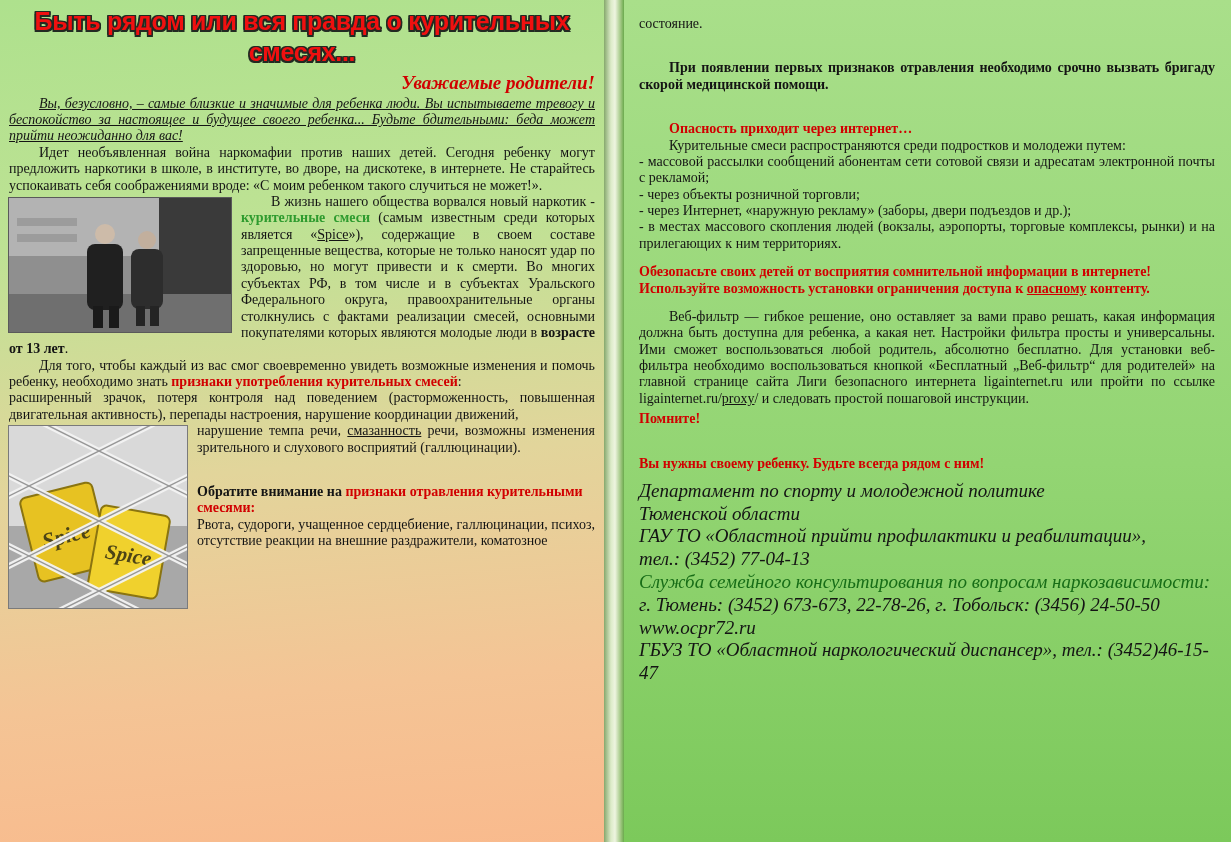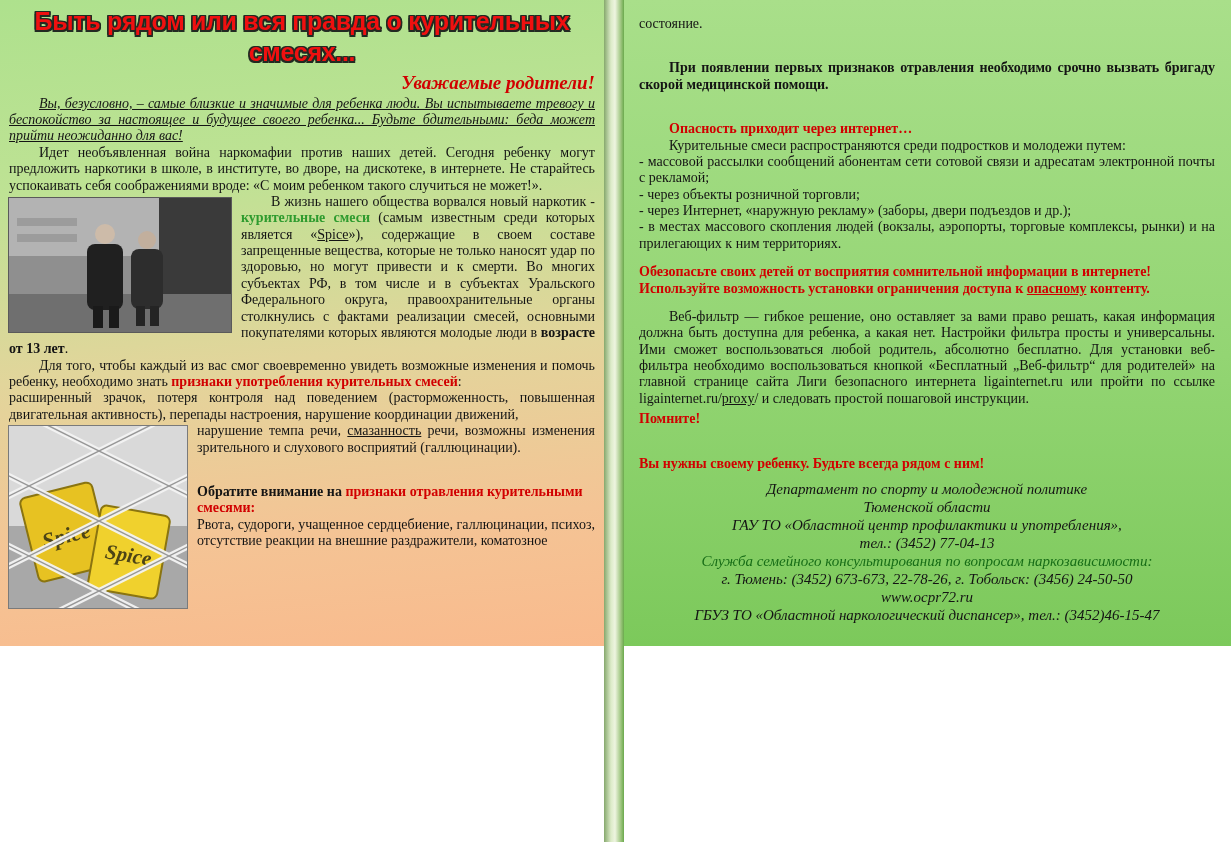--- a/index.html
+++ b/index.html
@@ -4,21 +4,21 @@
 <style>
   * { box-sizing: border-box; }
   html, body { margin: 0; padding: 0; }
   body {
     width: 1231px; height: 842px; overflow: hidden;
     display: flex;
     font-family: "Liberation Serif", serif;
     color: #141414;
     background: #fff;
   }
-  .page { height: 646px; overflow: hidden; }
+  .page { height: 842px; overflow: hidden; }
 
   .page-left {
     width: 604px;
     padding: 6px 9px 0 9px;
     background: linear-gradient(175deg, #aee18d 0%, #bee294 28%, #e2d59b 55%, #f4c495 80%, #f9ba8d 100%);
   }
   .fold {
     width: 20px;
     background: linear-gradient(90deg, #86a86d 0%, #dcebc8 35%, #eef5e0 55%, #9cc47d 85%, #6aa94c 100%);
   }
@@ -75,23 +75,22 @@
   }
   .photo2 {
     float: left;
     width: 178px; height: 182px;
     margin: 3px 10px 0 0;
     outline: 1px solid #7a7a7a;
   }
   .photo1 svg, .photo2 svg { display: block; width: 100%; height: 100%; }
 
   .footer-line {
-    text-align: center;
     font-style: italic;
-    font-size: 15px;
+    font-size: 19px;
     line-height: 1.2;
   }
   .footer-green { color: #176d17; }
 </style>
 </head>
 <body>
 
 <div class="page page-left">
 
   <h1 class="title">Быть рядом или вся правда о курительных смесях...</h1>
@@ -199,21 +198,21 @@
   <p class="just ind mt12">
     <span>Веб-фильтр — гибкое решение, оно оставляет за вами право решать, какая информация должна быть доступна для ребенка, а какая нет. Настройки фильтра просты и универсальны. Ими сможет воспользоваться любой родитель, абсолютно бесплатно. Для установки веб-фильтра необходимо воспользоваться кнопкой «Бесплатный „Веб-фильтр“ для родителей» на главной странице сайта Лиги безопасного интернета ligainternet.ru или пройти по ссылке ligainternet.ru/</span><span class="u">proxy</span><span>/ и следовать простой пошаговой инструкции.</span>
   </p>
 
   <p class="center red b mt4">Помните!</p>
   <p class="center red b">Вы нужны своему ребенку. Будьте всегда рядом с ним!</p>
 
   <div class="mt8">
     <div class="footer-line">Департамент по спорту и молодежной политике</div>
     <div class="footer-line">Тюменской области</div>
-    <div class="footer-line">ГАУ ТО «Областной центр профилактики и употребления»,</div>
+    <div class="footer-line">ГАУ ТО «Областной прийти профилактики и реабилитации»,</div>
     <div class="footer-line">тел.: (3452) 77-04-13</div>
     <div class="footer-line footer-green">Служба семейного консультирования по вопросам наркозависимости:</div>
     <div class="footer-line">г. Тюмень: (3452) 673-673, 22-78-26, г. Тобольск: (3456) 24-50-50</div>
     <div class="footer-line">www.ocpr72.ru</div>
     <div class="footer-line">ГБУЗ ТО «Областной наркологический диспансер», тел.: (3452)46-15-47</div>
   </div>
 
 </div>
 
 </body></html>

